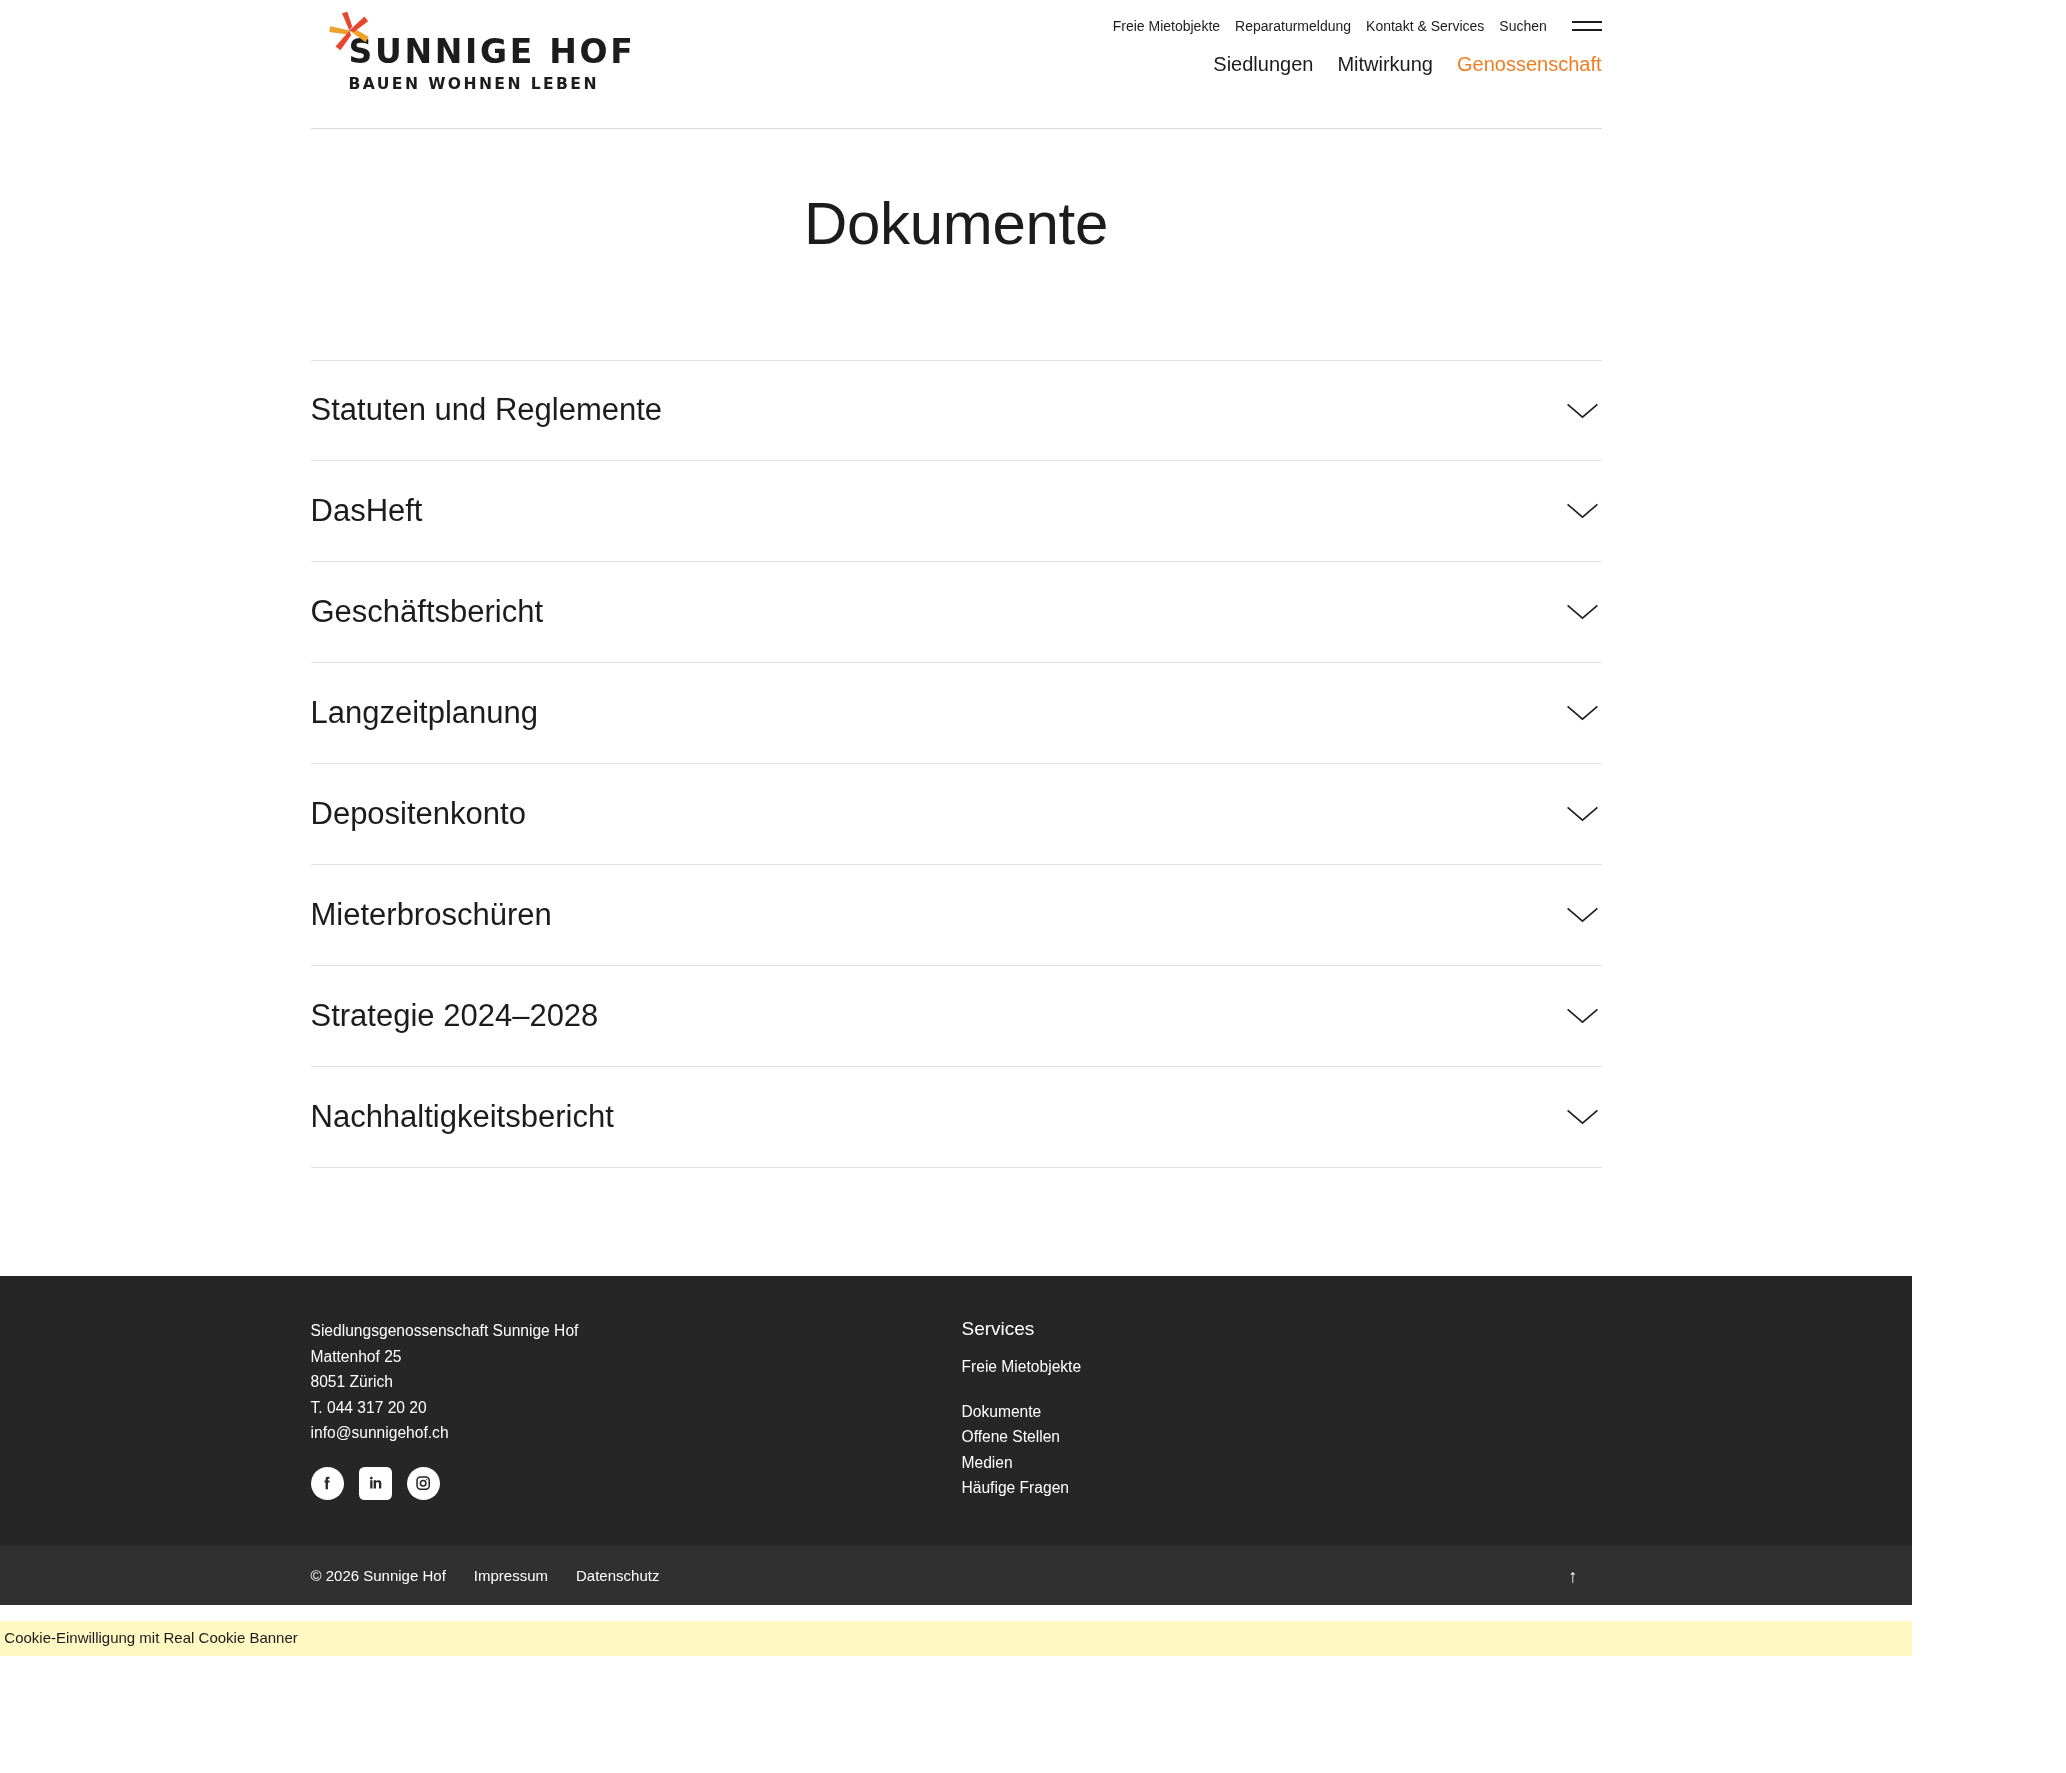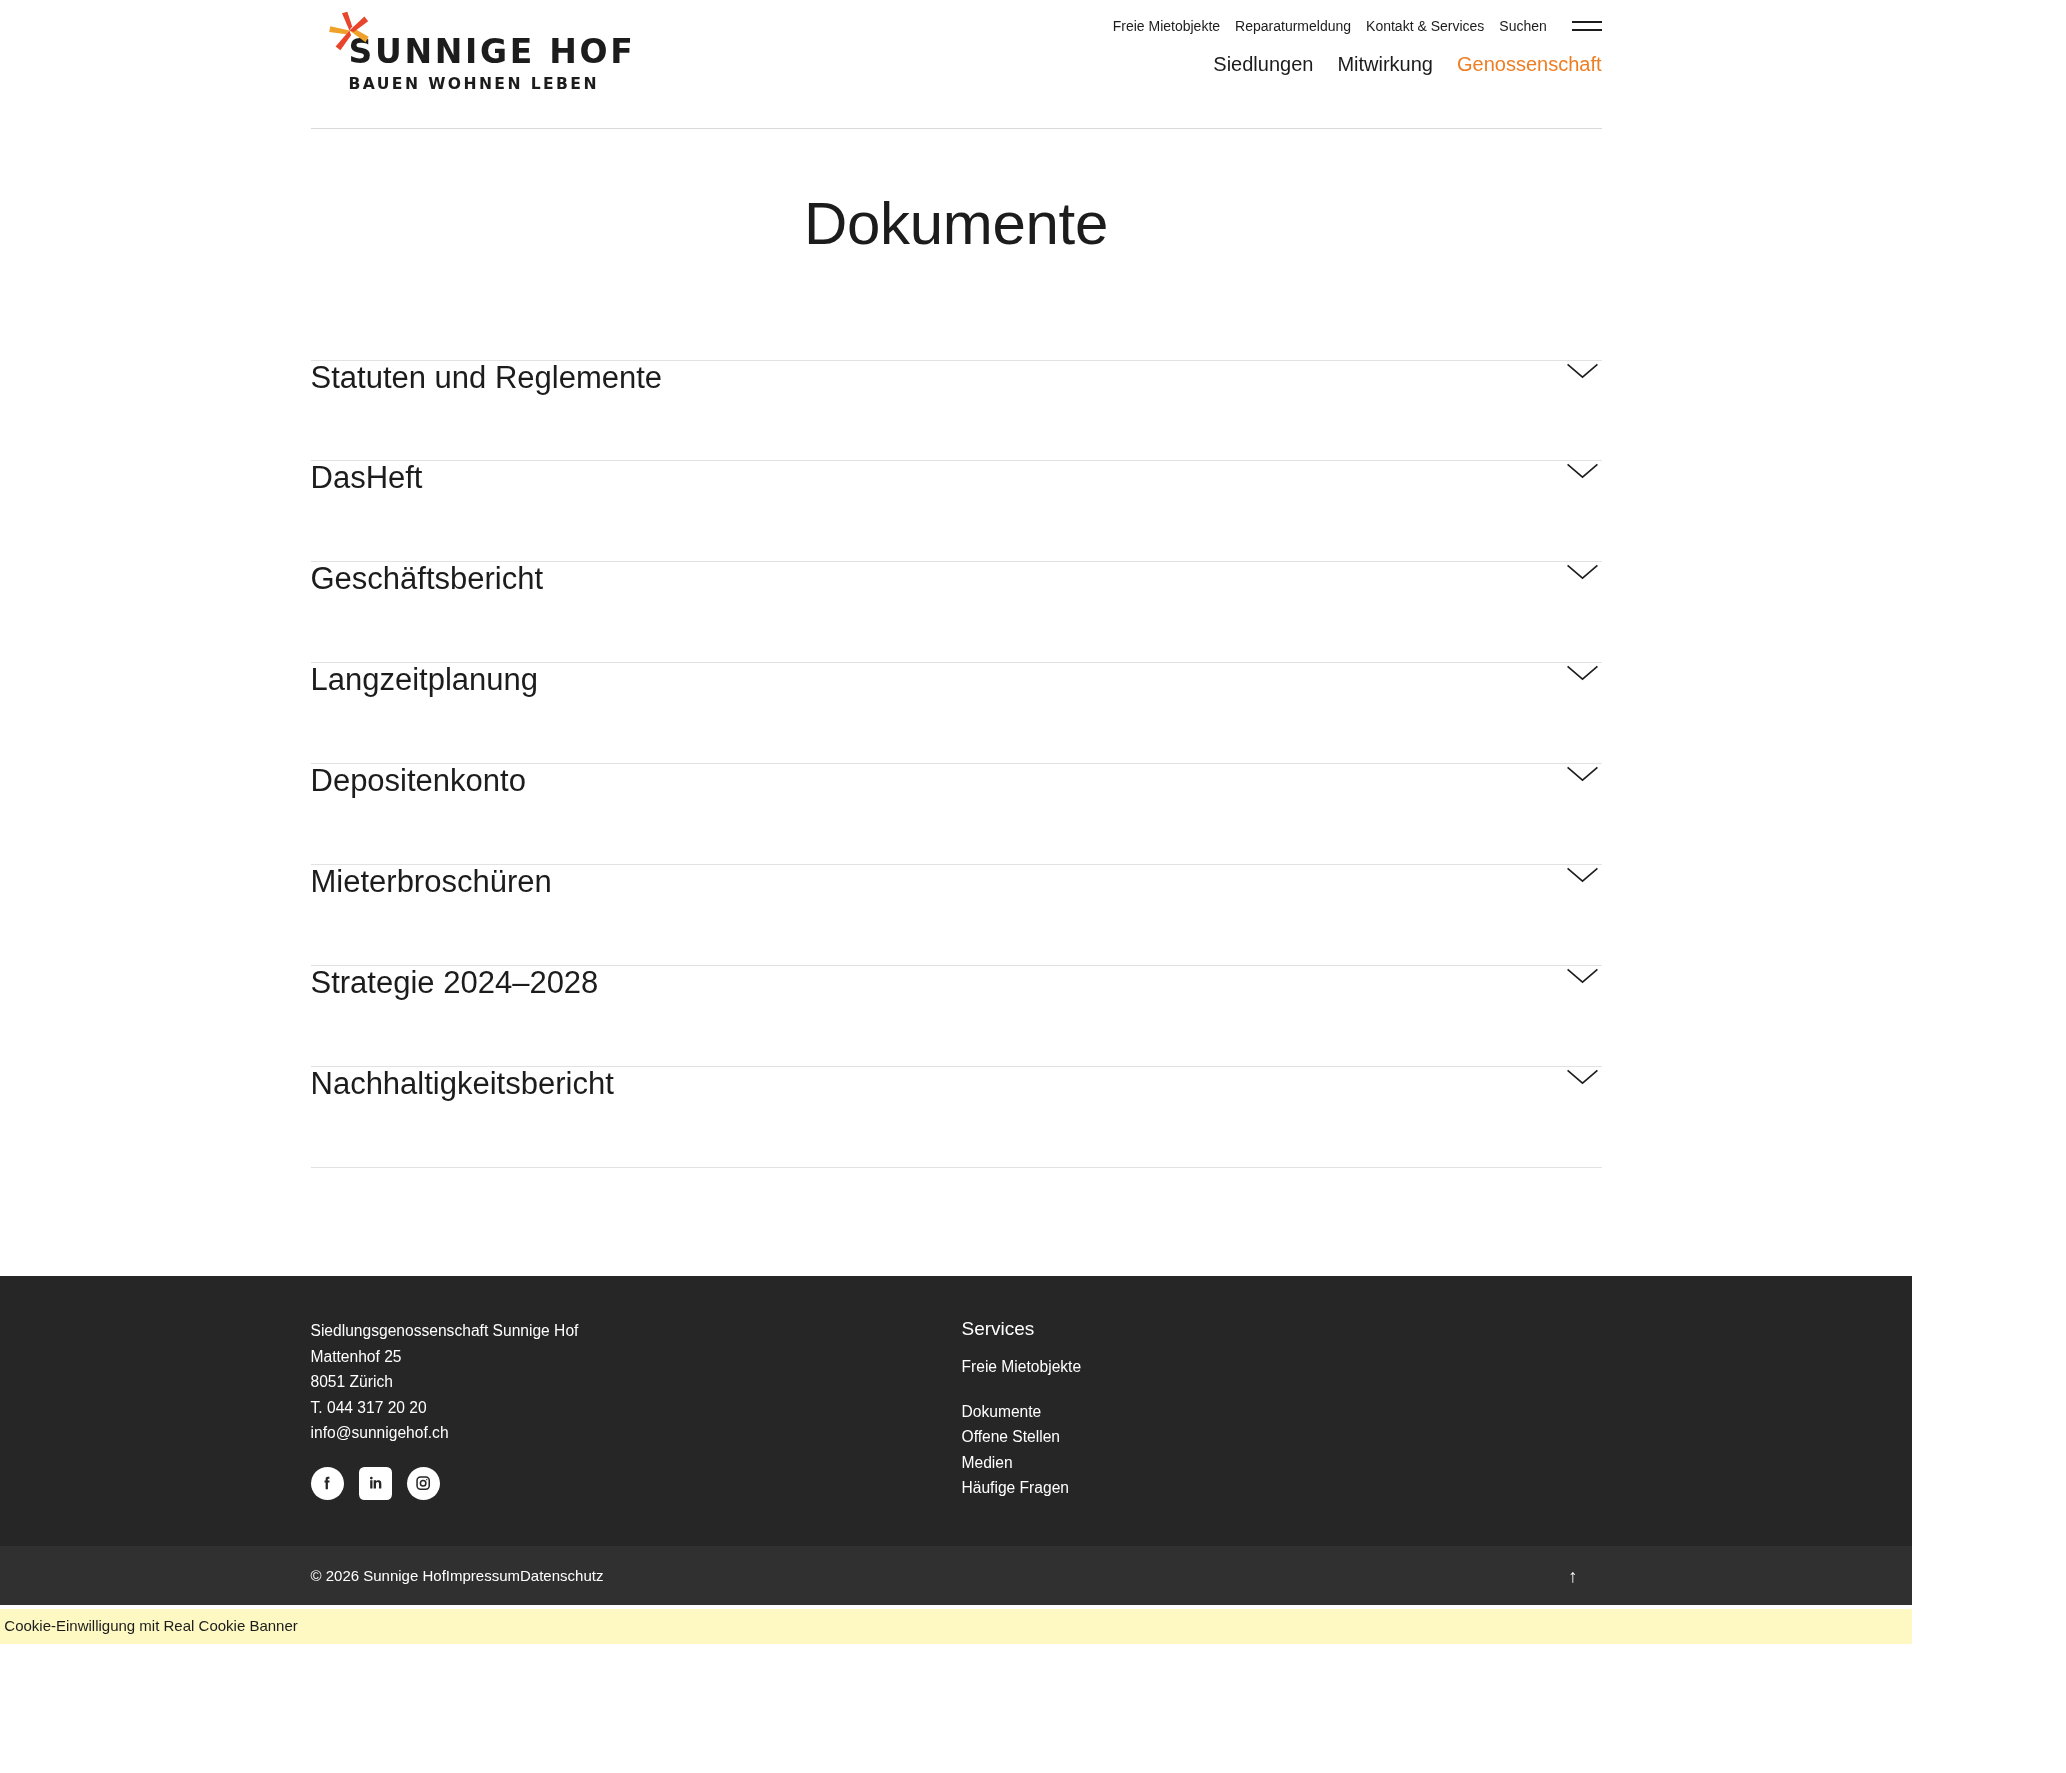--- a/index.html
+++ b/index.html
@@ -129,20 +129,21 @@
   .accordion {
     width: 1291px;
     margin: 0 auto;
     padding-top: 102px;
     border-top: 0;
   }
   .acc-item {
     border-bottom: 1.1px solid #e2e2e2;
     height: 101px;
     display: flex;
+    align-items: center;
     justify-content: space-between;
     cursor: pointer;
   }
   .acc-item:first-child { border-top: 1.1px solid #e2e2e2; }
   .acc-label {
     font-size: 31px;
     font-weight: 400;
     color: #1c1c1c;
     line-height: 1.1;
   }
@@ -207,24 +208,25 @@
     border-radius: 5.4px;
   }
   .soc svg { display: block; }
 
   .footer-bottom {
     background: #303030;
     margin-top: 46px;
   }
   .footer-bottom-inner {
     width: 1291px;
-    margin: 4px auto;
+    margin: 16px auto;
     height: 59px;
     display: flex;
     align-items: center;
+    gap: 28px;
     position: relative;
   }
   .footer-bottom-inner .fb-text,
   .footer-bottom-inner .fb-link {
     font-size: 15px;
     color: #ffffff;
     text-decoration: none;
   }
   .to-top {
     position: absolute;

